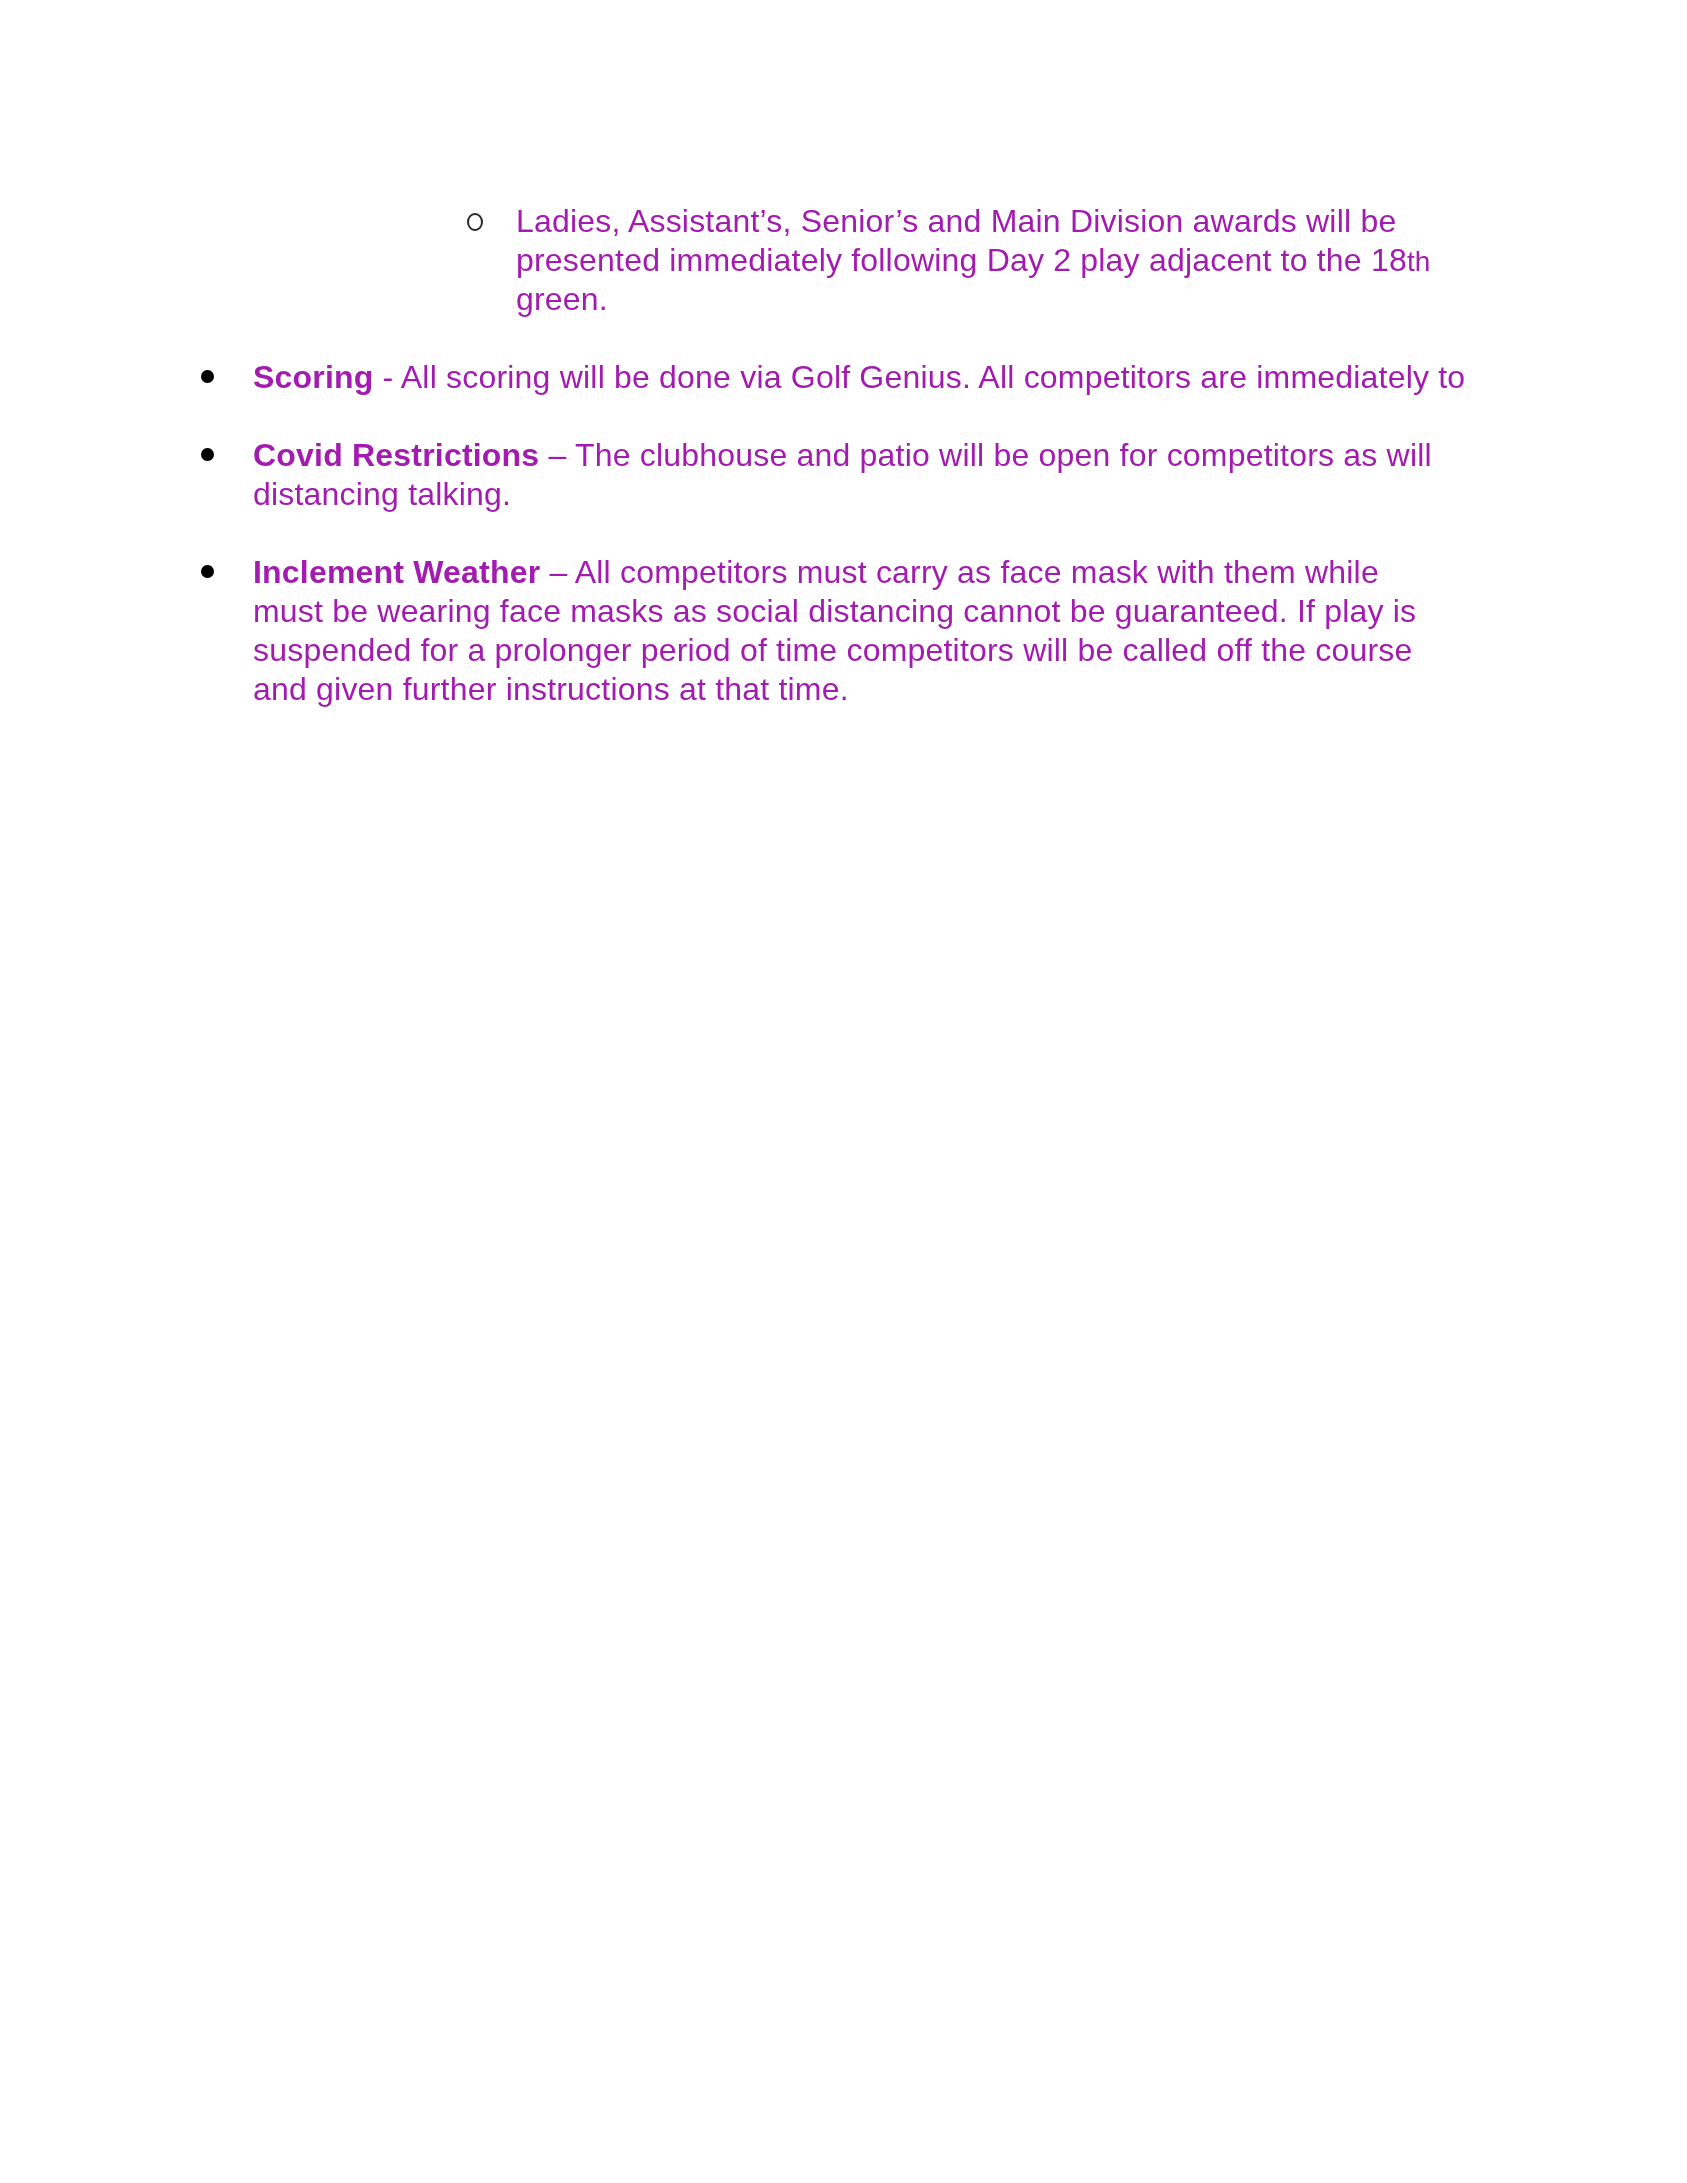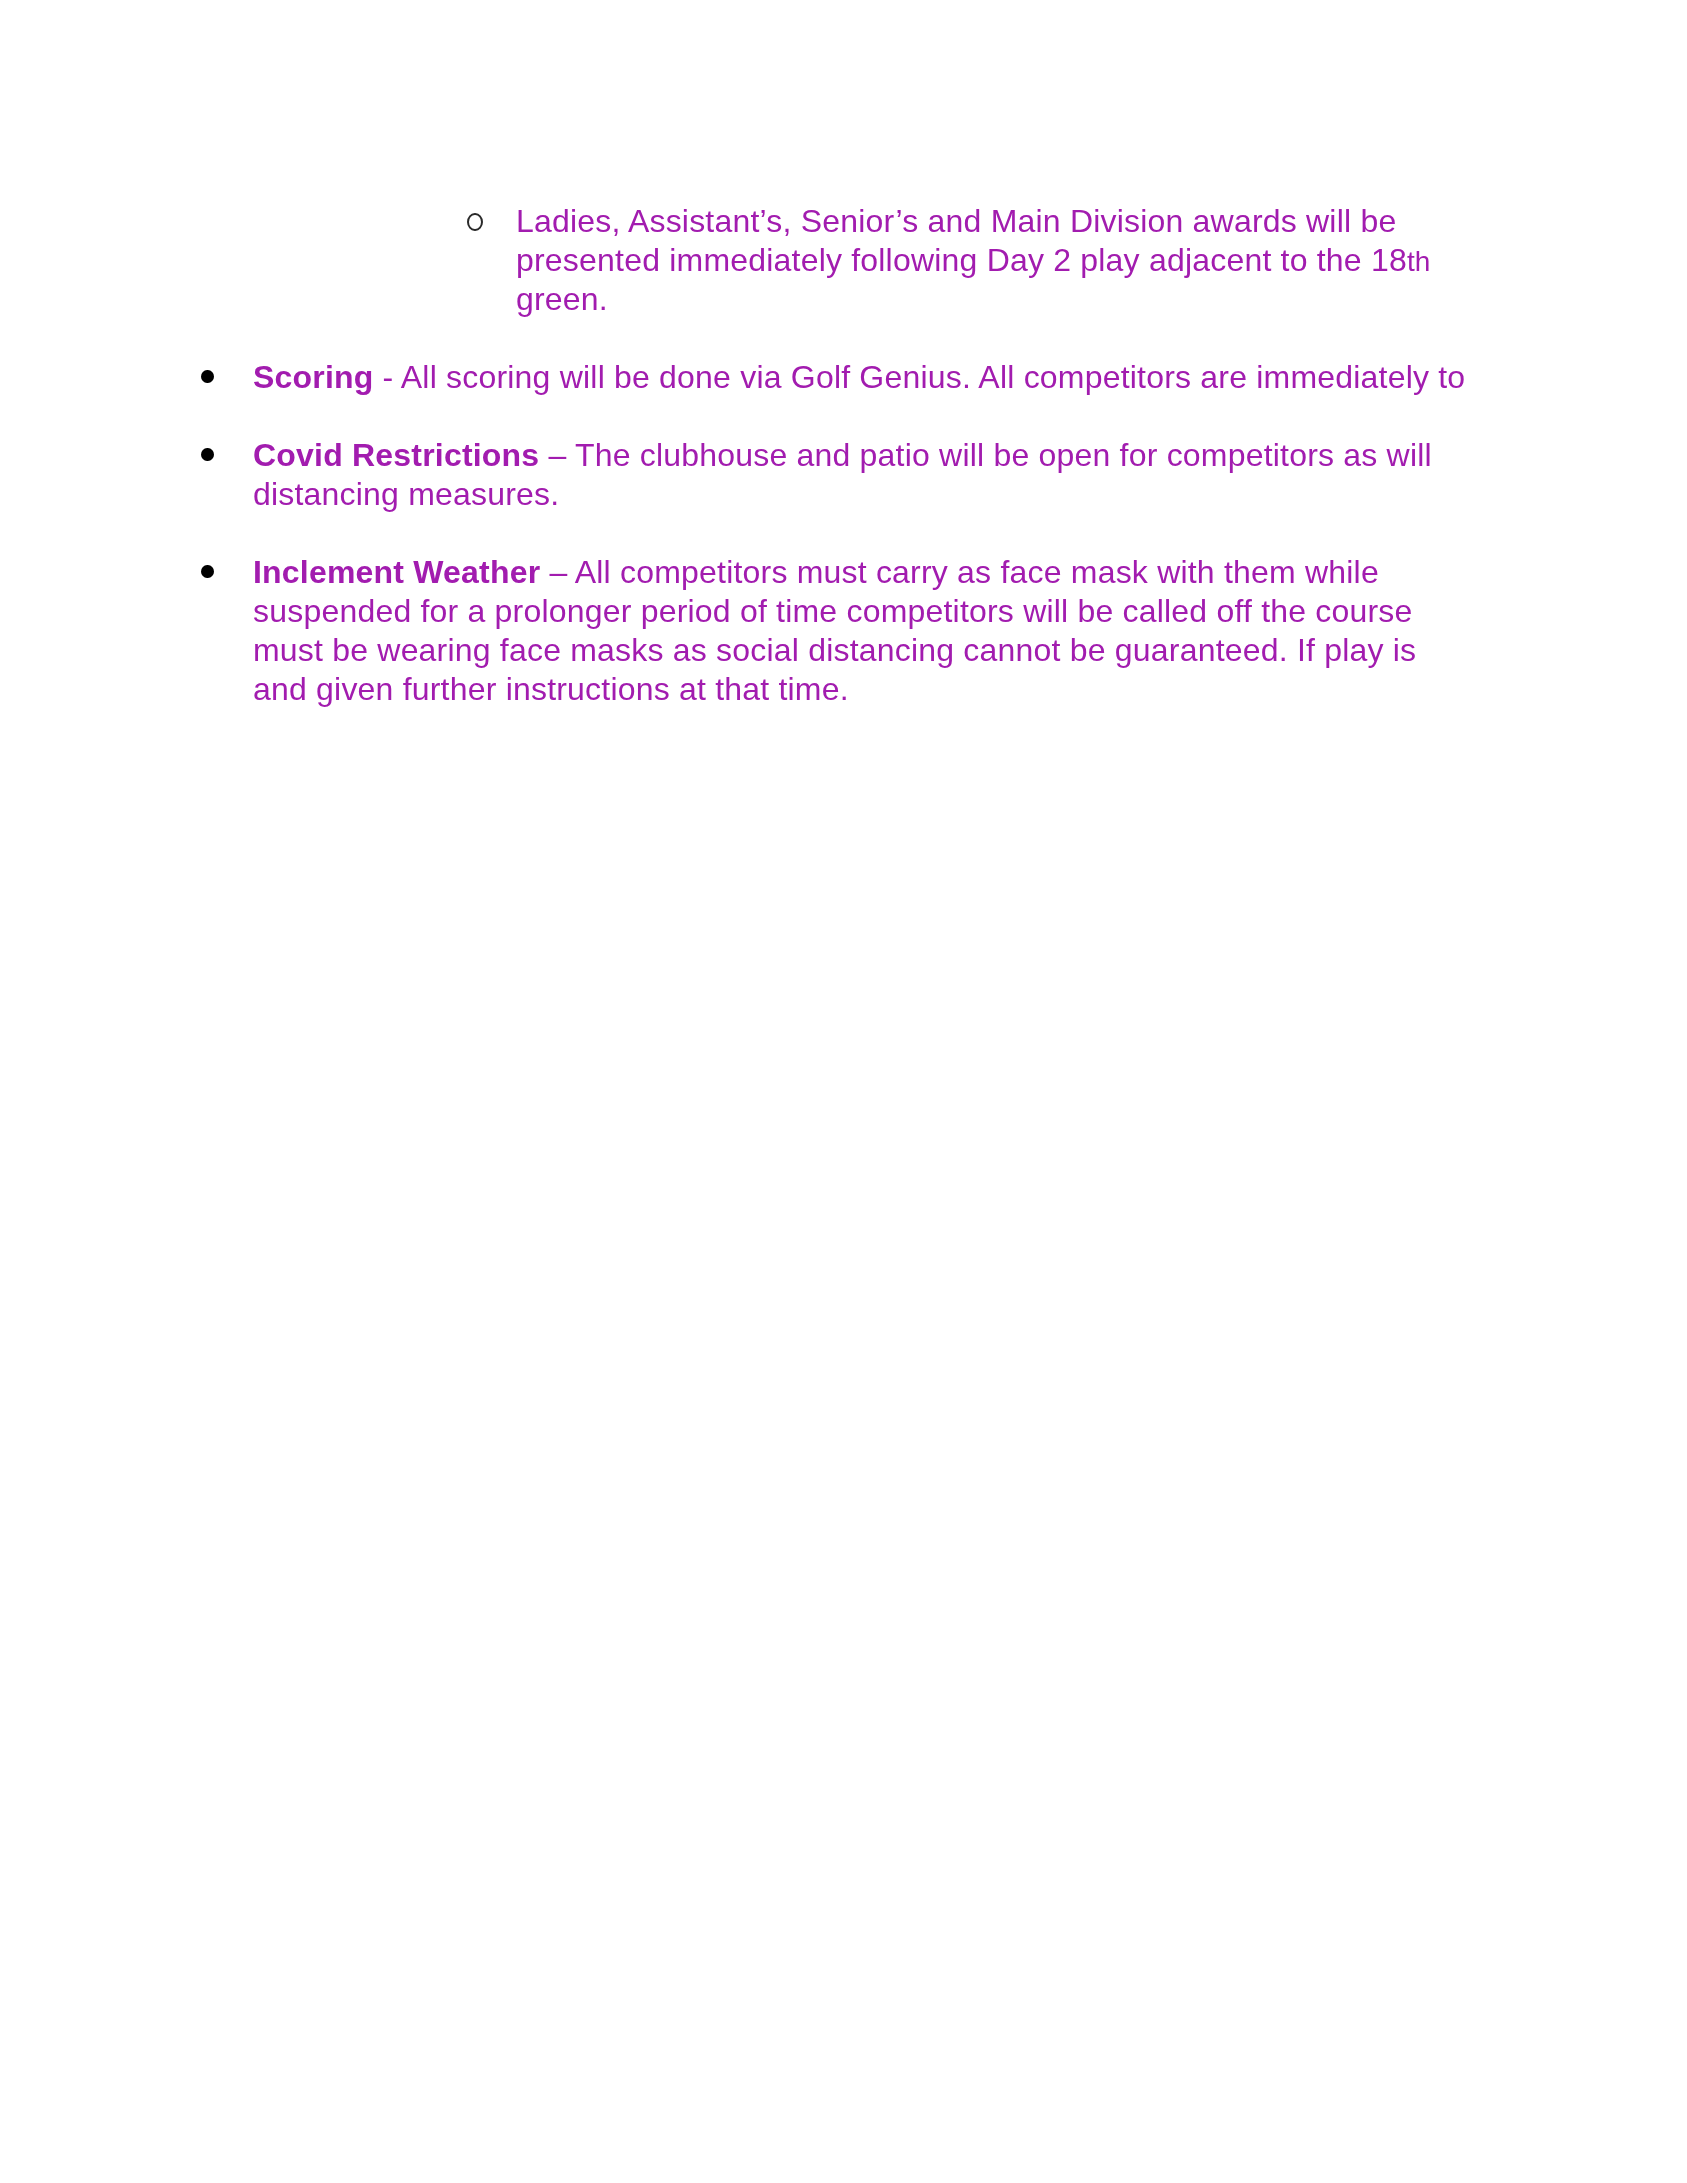--- a/index.html
+++ b/index.html
@@ -78,26 +78,26 @@
     </div>
 
     <div class="para main">
       <span class="marker dot"></span>
       <div class="line"><span class="b">Scoring</span><span> - All scoring will be done via Golf Genius. All competitors are immediately to</span></div>
     </div>
 
     <div class="para main">
       <span class="marker dot"></span>
       <div class="line"><span class="b">Covid Restrictions</span><span> – The clubhouse and patio will be open for competitors as will</span></div>
-      <div class="line">distancing measures.</div>
+      <div class="line">distancing talking.</div>
     </div>
 
     <div class="para main">
       <span class="marker dot"></span>
       <div class="line"><span class="b">Inclement Weather</span><span> – All competitors must carry as face mask with them while</span></div>
+      <div class="line">must be wearing face masks as social distancing cannot be guaranteed. If play is</div>
       <div class="line">suspended for a prolonger period of time competitors will be called off the course</div>
-      <div class="line">must be wearing face masks as social distancing cannot be guaranteed. If play is</div>
       <div class="line">and given further instructions at that time.</div>
     </div>
 
   </div>
 </div>
 
 
 </body></html>

